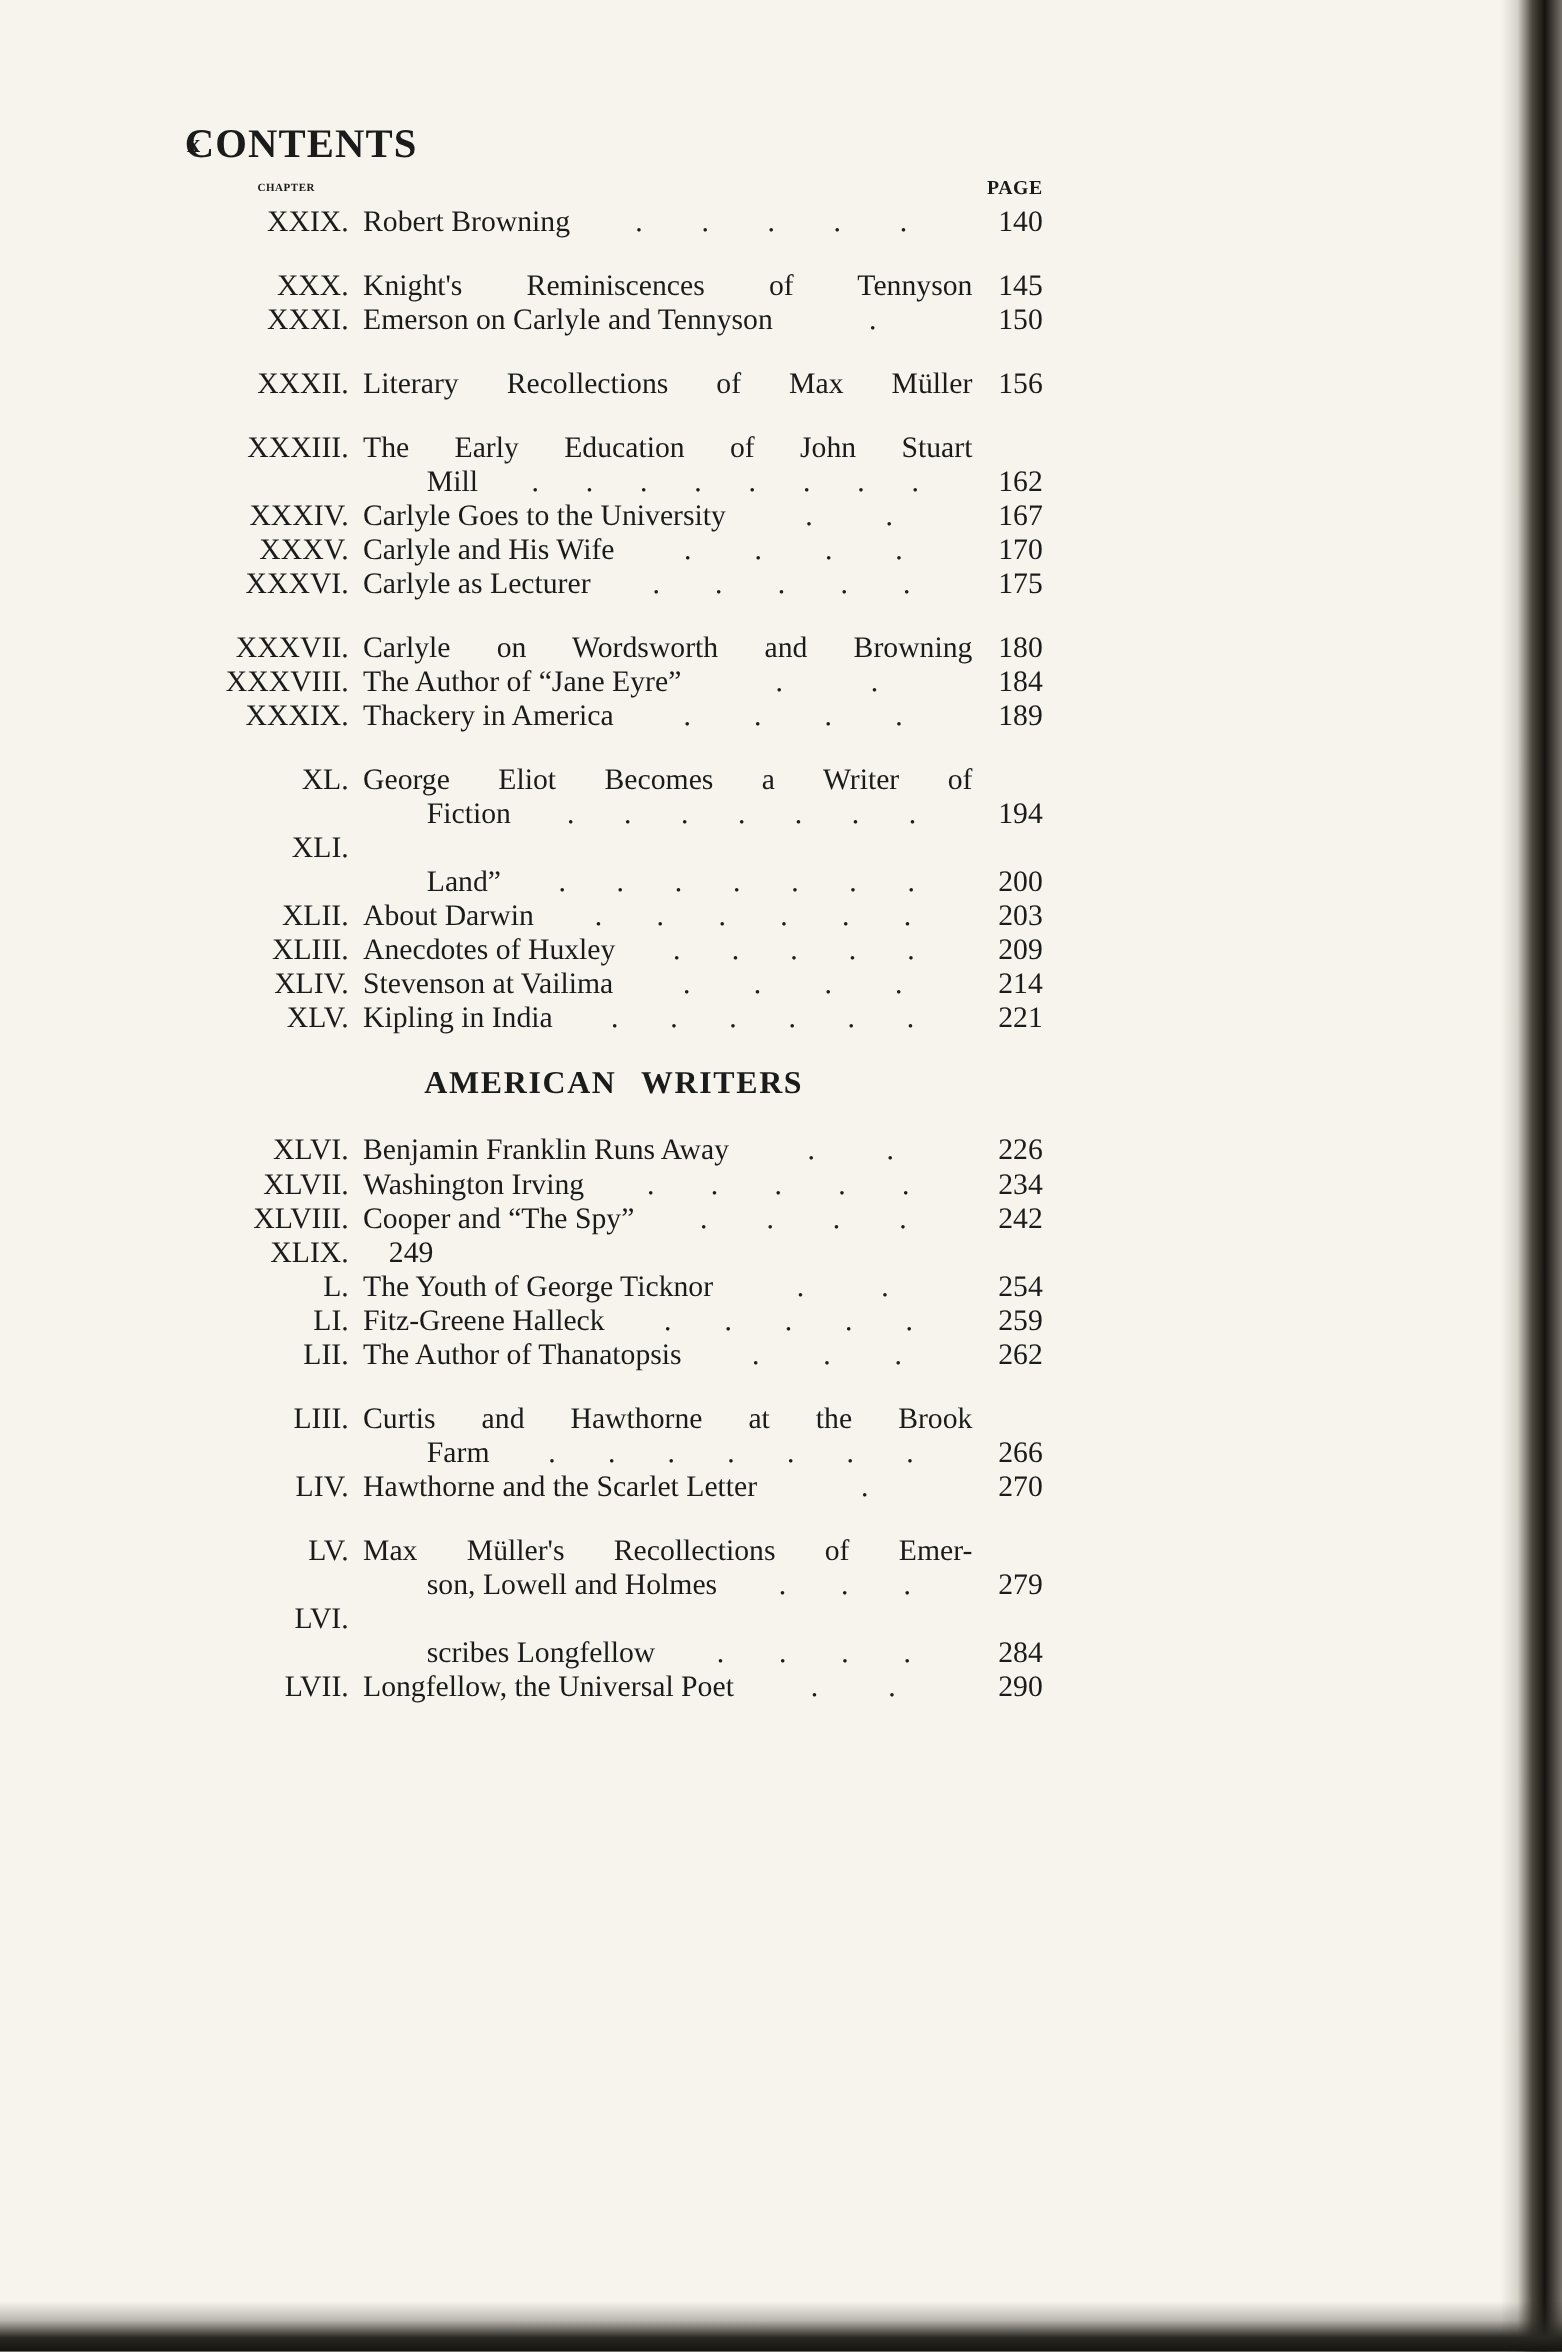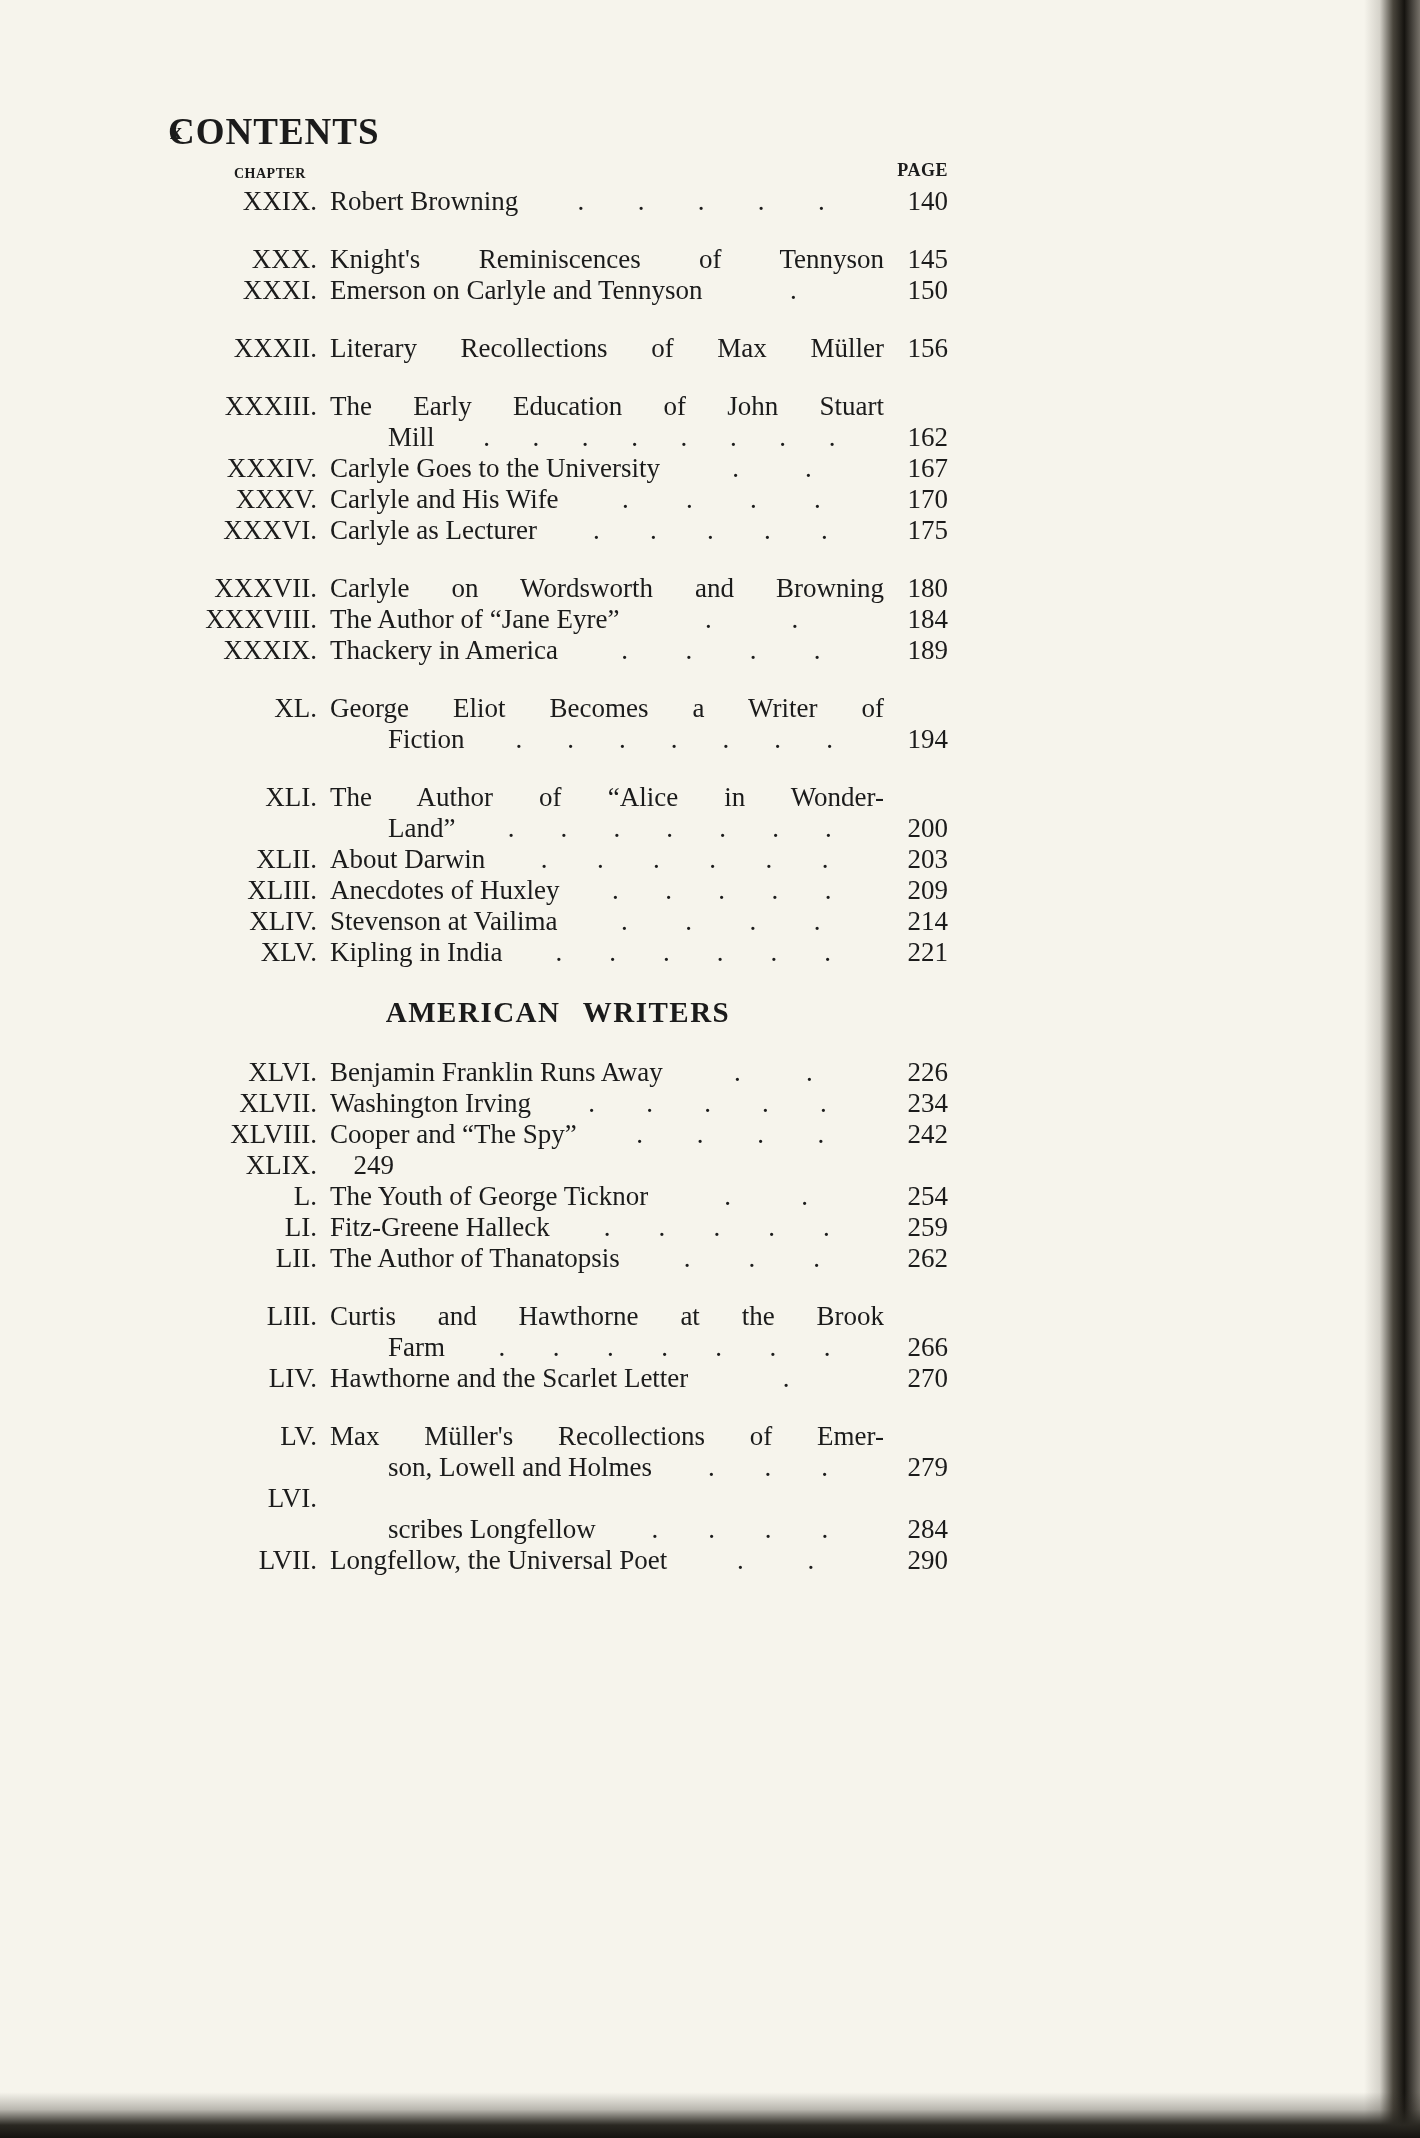--- a/index.html
+++ b/index.html
@@ -31,21 +31,21 @@
     pointer-events:none;
   }
 
   .content { position:absolute; left:168px; top:110px; width:780px; }
 
   .header { position:relative; height:48px; }
   .folio { position:absolute; left:2px; top:8px; font-weight:bold; font-size:24px; }
   .page-title { font-size:37px; font-weight:bold; letter-spacing:1px; }
 
   .col-labels { position:relative; height:26px; margin-top:2px; }
-  .col-chapter { position:absolute; left:66px; top:6px; font-size:14px; font-weight:bold; letter-spacing:0.5px; }
+  .col-chapter { position:absolute; left:66px; top:6px; font-size:10px; font-weight:bold; letter-spacing:0.5px; }
   .col-page   { position:absolute; right:0;  top:0;  font-size:18px; font-weight:bold; letter-spacing:0.5px; }
 
   .toc-entry { }
   .toc-line { display:flex; align-items:flex-end; line-height:31px; font-size:27px; }
   .num { flex:none; width:162px; padding-right:13px; text-align:right; white-space:nowrap; }
   .title { white-space:nowrap; }
   .title.fill { flex:1; white-space:normal; text-align:justify; text-align-last:justify;margin-top:27px; }
   .cont .title { padding-left:58px; }
   .dots { flex:1; display:flex; justify-content:space-evenly; padding:0 6px; }
   .dots span { display:inline-block; }
@@ -217,21 +217,20 @@
               <span>.</span>
               <span>.</span>
               <span>.</span>
             </span>
             <span class="pg">194</span>
           </div>
         </div>
         <div class="toc-entry">
           <div class="toc-line">
             <span class="num">XLI.</span>
-            <span class="title fill">The Author of “Alice in Wonder-</span>
             <span class="pg"></span>
           </div>
           <div class="toc-line cont">
             <span class="num"></span>
             <span class="title">Land”</span>
             <span class="dots">
               <span>.</span>
               <span>.</span>
               <span>.</span>
               <span>.</span>

